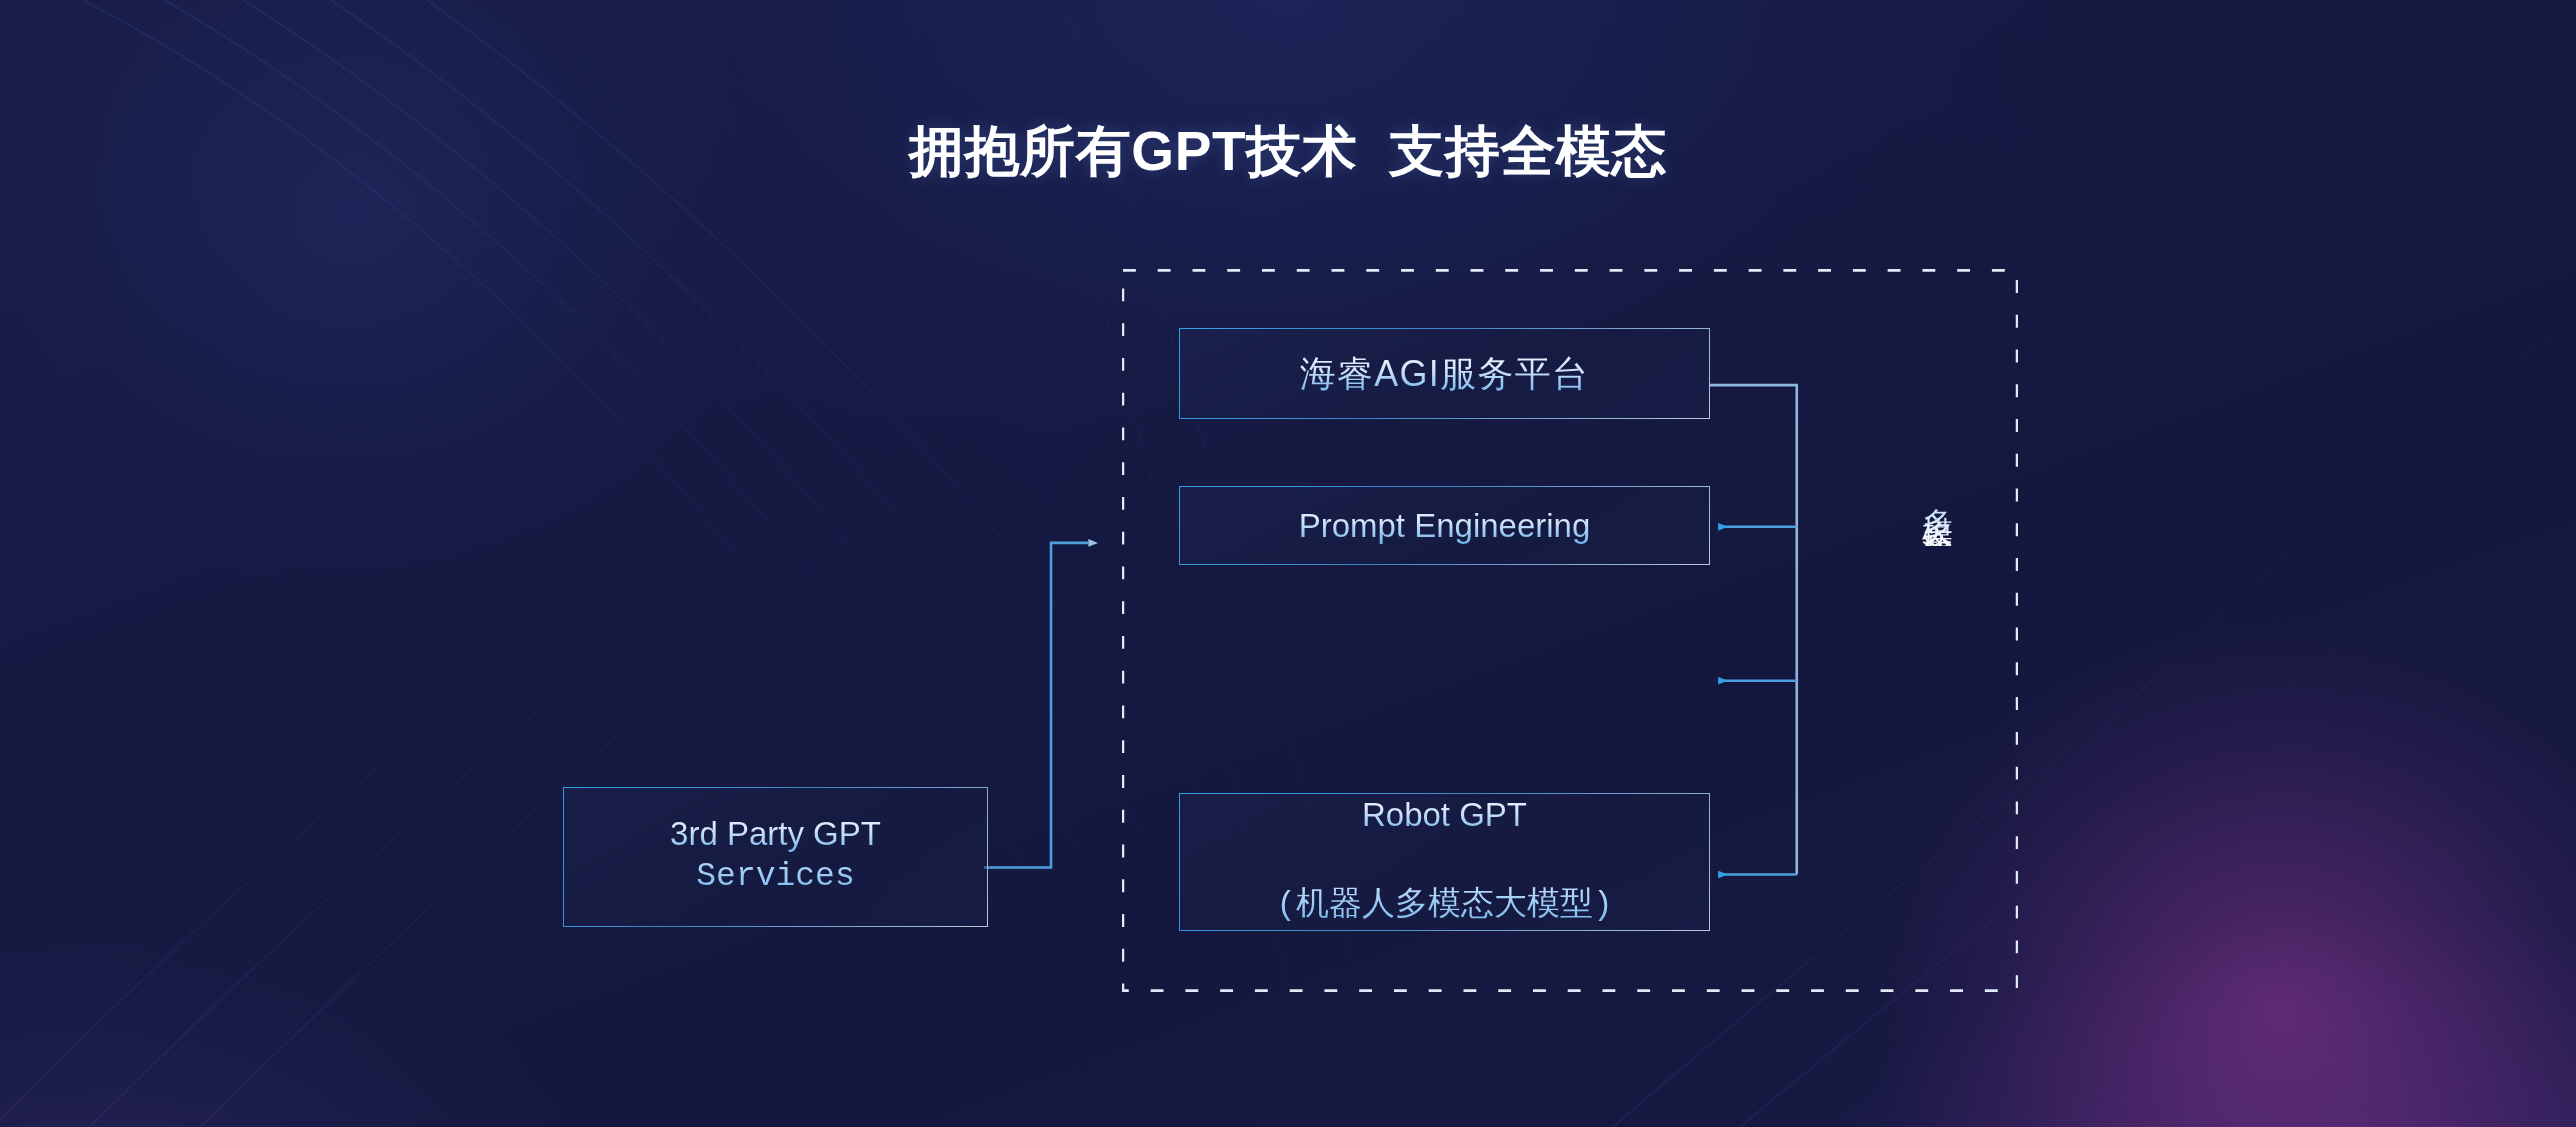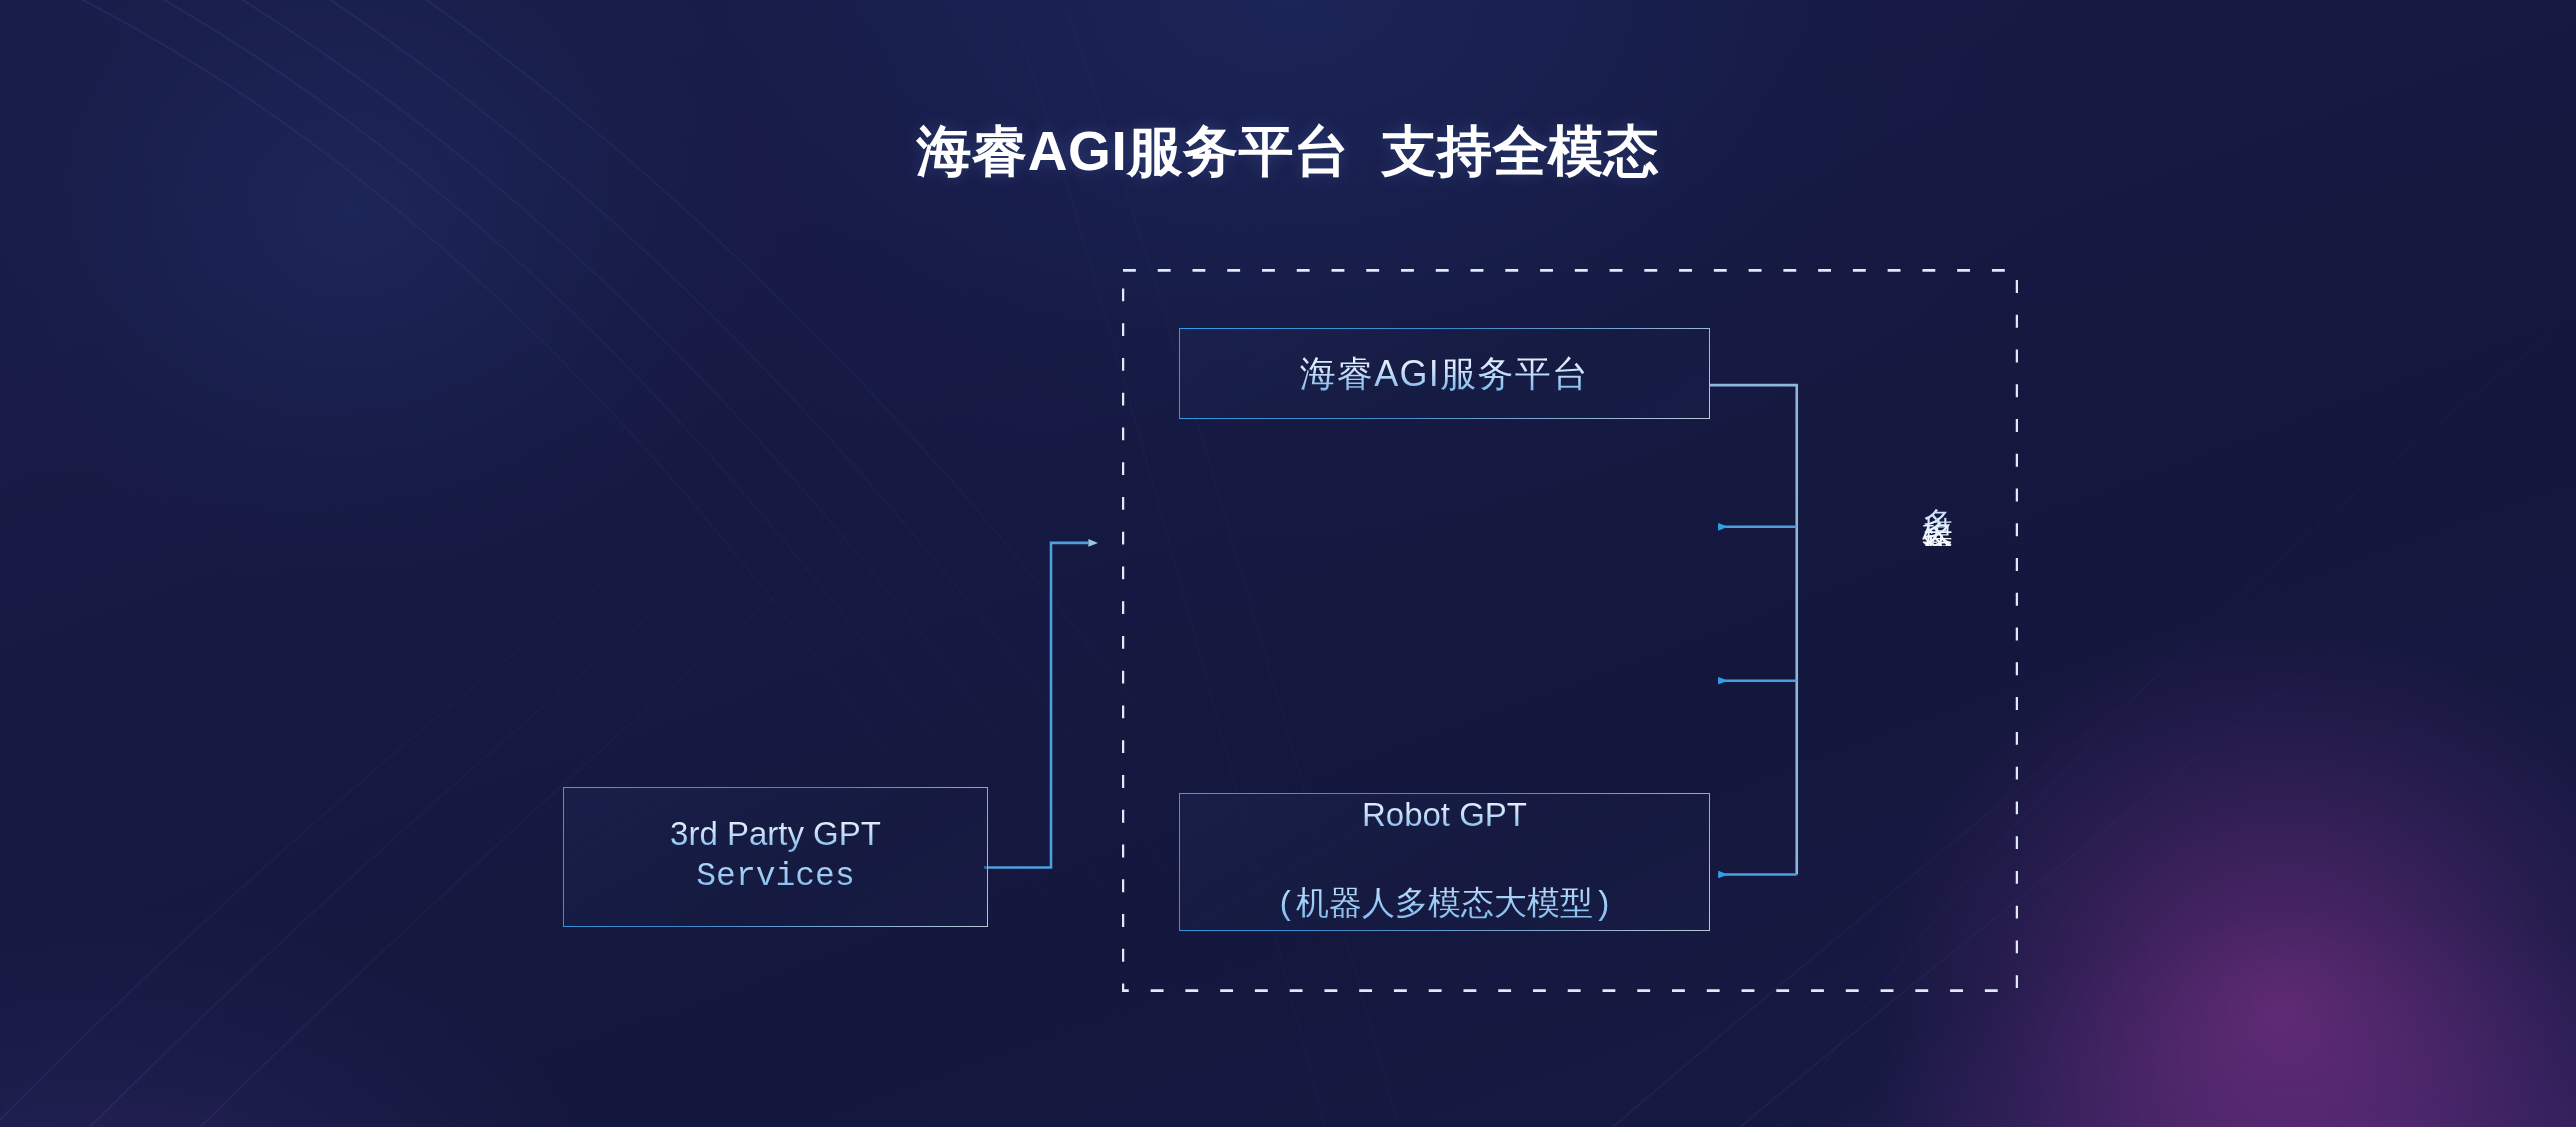--- a/index.html
+++ b/index.html
@@ -173,21 +173,21 @@
       <path d="M 2400 1840 Q 3000 1320 3720 760"></path>
       <path d="M 2560 1870 Q 3160 1360 3900 800"></path>
     </g>
     <g fill="none" stroke="#5b6bc4" stroke-opacity="0.10" stroke-width="2">
       <path d="M 1580 40 Q 1760 600 2060 1760"></path>
       <path d="M 1660 20 Q 1860 620 2180 1780"></path>
       <path d="M 2760 1760 Q 3180 1120 3960 520"></path>
     </g>
   </svg>
 
-  <div id="title">海睿AGI服务平台  支持全模态</div>
+  <div id="title">拥抱所有GPT技术  支持全模态</div>
 
   <div id="enclosure">
     <svg width="896" height="723" viewBox="0 0 1392 1122">
       <rect x="1.5" y="1.5" width="1389" height="1119" fill="none" stroke="#dfe9f7" stroke-width="4" stroke-dasharray="20 34" stroke-linecap="butt"></rect>
     </svg>
   </div>
 
   <svg id="connectors" viewBox="0 0 4000 1751" preserveAspectRatio="none">
     <defs>
       <marker id="arrL" markerWidth="16" markerHeight="12" refX="15" refY="6" orient="auto" markerUnits="userSpaceOnUse">
@@ -216,20 +216,23 @@
 
     <g>
       <path d="M 2790 1358 L 2668 1358" fill="none" stroke="#4f9ede" stroke-width="4" marker-end="url(#arrL)"></path>
     </g>
   </svg>
 
   <div class="node" id="node-agi">
     <div class="line1 cjk">海睿AGI服务平台</div>
   </div>
 
+  <div class="node" id="node-prompt">
+    <div class="line1">Prompt Engineering</div>
+  </div>
 
 
   <div class="node" id="node-robot">
     <div class="line1">Robot GPT</div>
     <div class="line2 big">(机器人多模态大模型)</div>
   </div>
 
   <div class="node" id="node-thirdparty">
     <div class="line1">3rd Party GPT</div>
     <div class="line2 big">Services</div>

